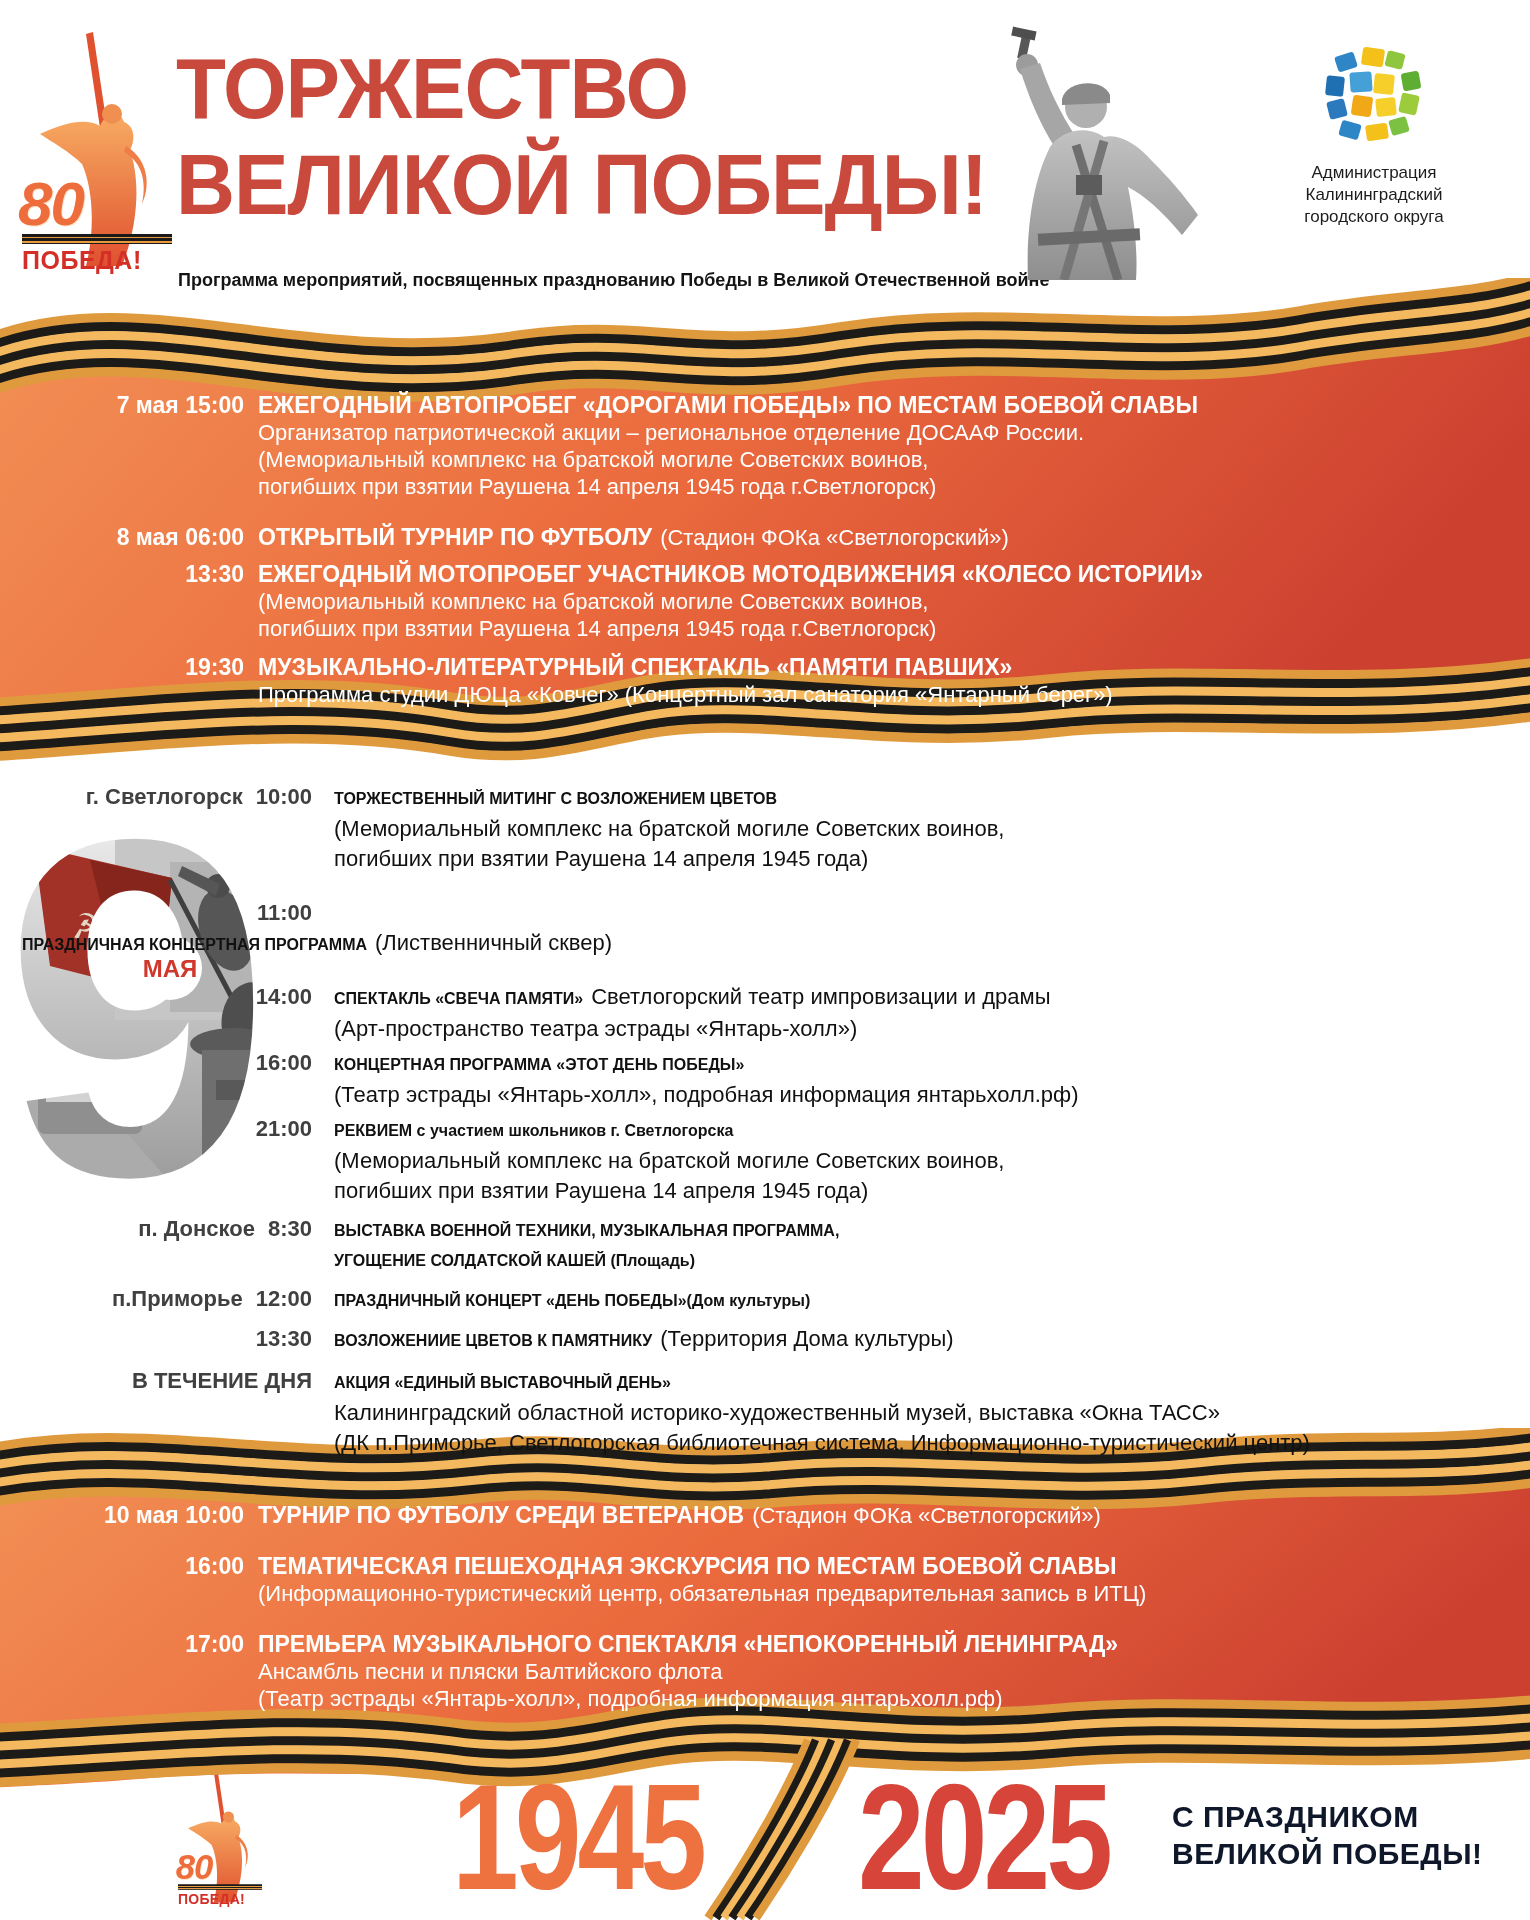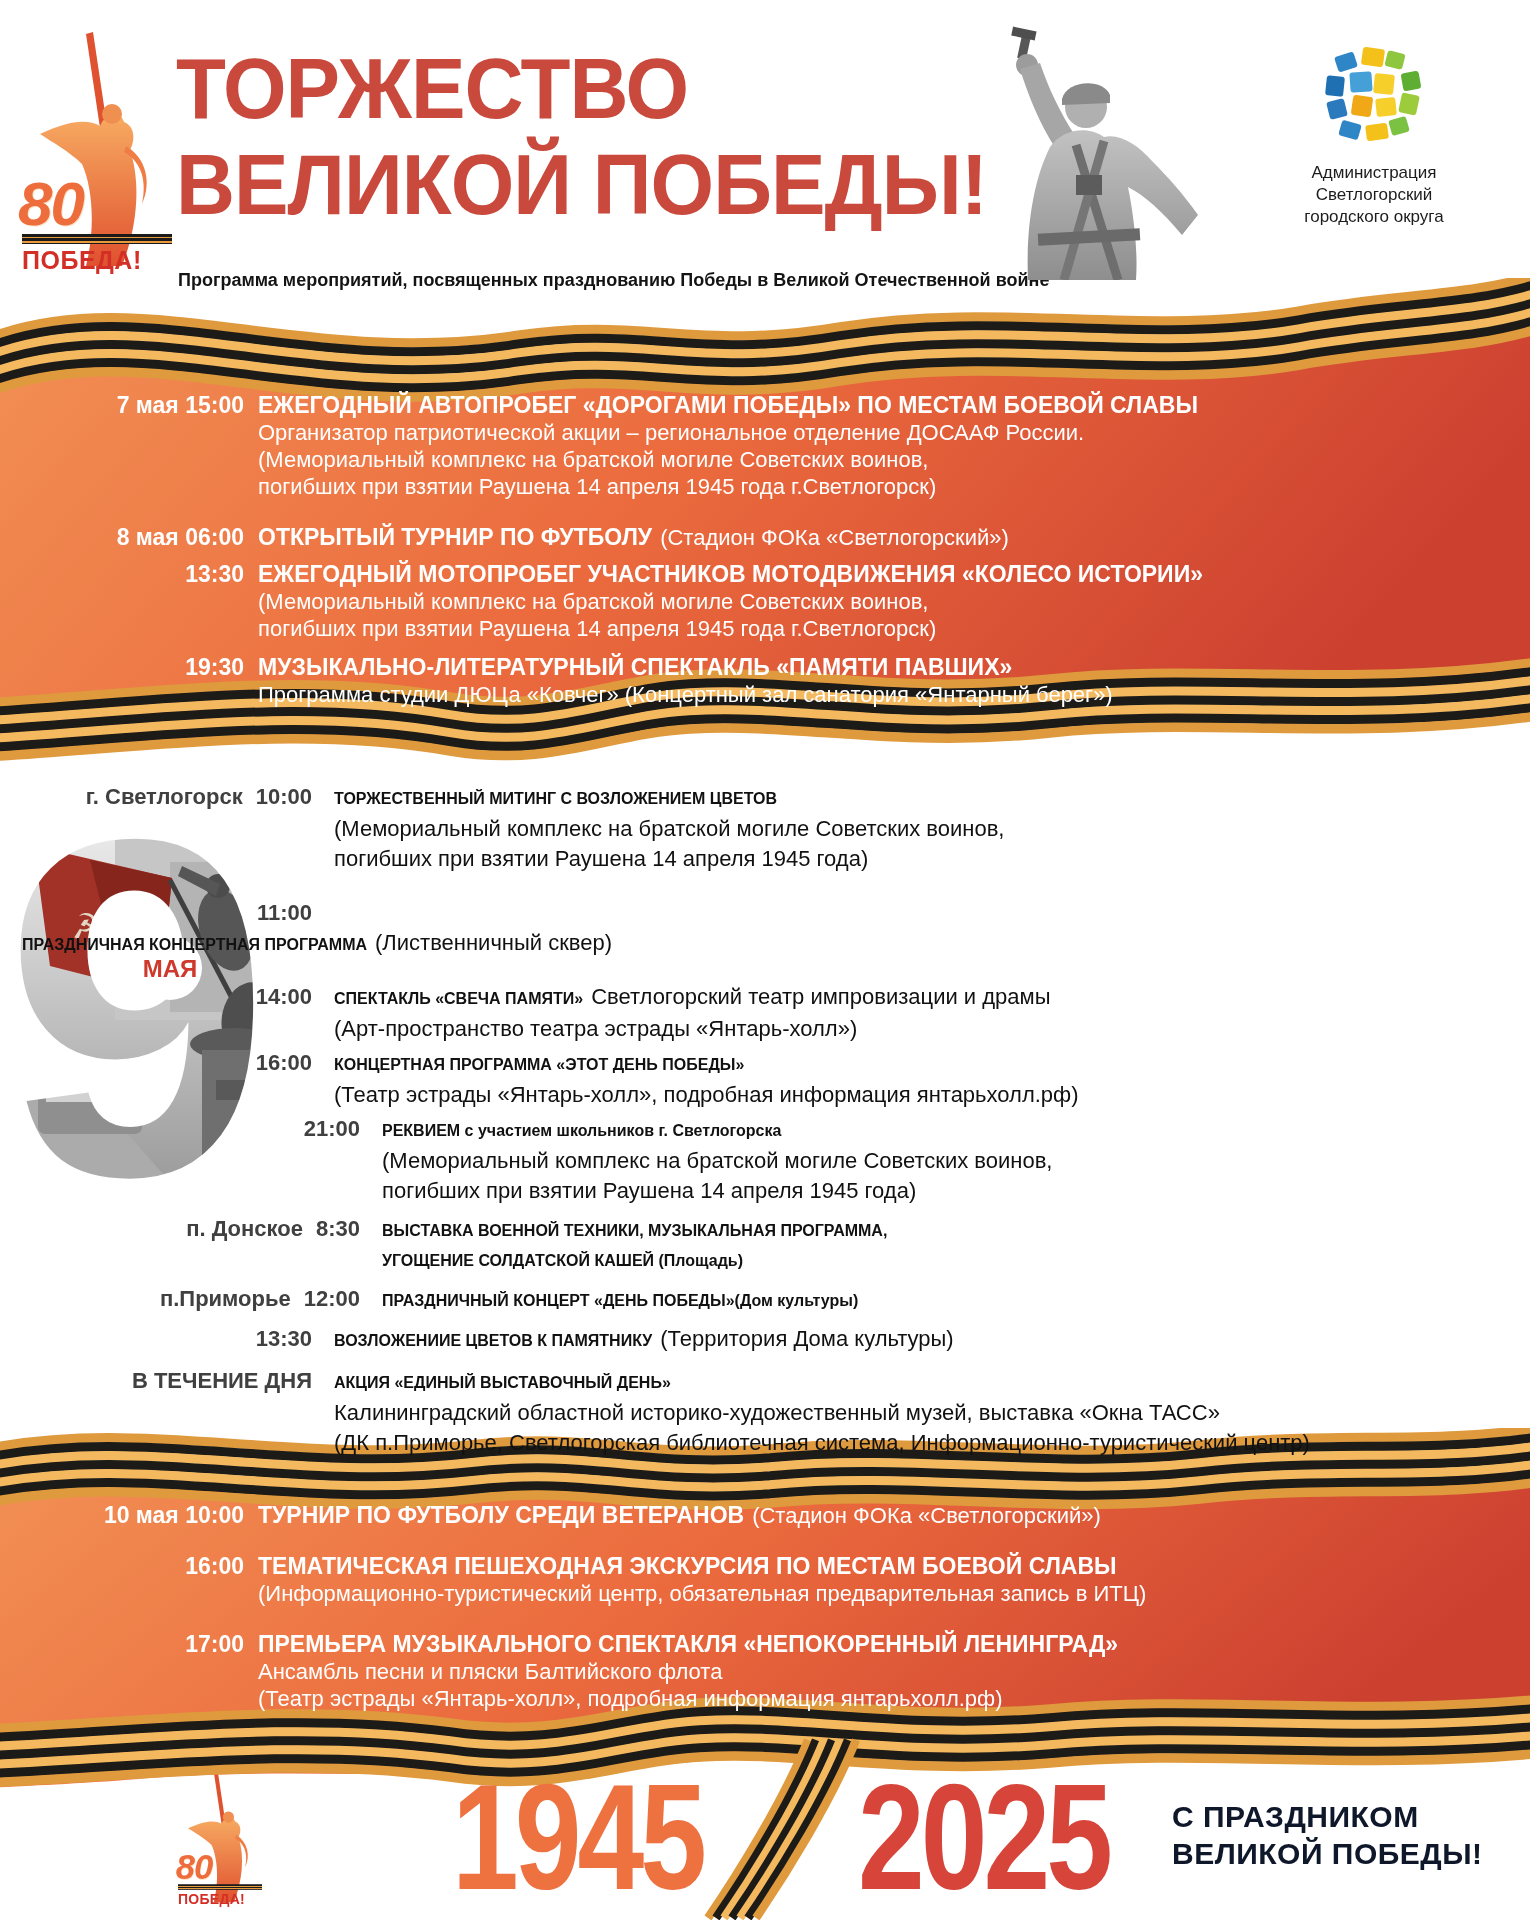--- a/index.html
+++ b/index.html
@@ -43,21 +43,21 @@
   
   .w-rows{position:absolute;left:0;top:782px;width:1530px;z-index:2;color:#111;}
   .w-row{display:flex;}
   .w-when{flex:none;width:312px;text-align:right;color:#404040;font-weight:bold;
           font-size:22px;line-height:30px;white-space:nowrap;}
   .w-time{margin-left:13px;}
   .w-body{margin-left:22px;font-size:22px;line-height:30px;padding-right:30px;}
   .w-title{font-weight:bold;font-size:16px;}
   .w-suffix{font-weight:normal;margin-left:8px;}
   .wm24{margin-bottom:24px;}.wm6{margin-bottom:22px;flex-direction:column;}.wm4{margin-bottom:4px;}
-  .wm8{margin-bottom:8px;padding-left:48px;}.wm10{margin-bottom:10px;}
+  .wm8{margin-bottom:8px;}.wm10{margin-bottom:10px;}
 
   
   .year{position:absolute;top:1762px;font-size:150px;font-weight:bold;line-height:150px;
         letter-spacing:-5px;transform:scaleX(0.8);transform-origin:left top;z-index:3;}
   .y1{left:452px;color:#ee7140;}
   .y2{left:858px;color:#d7453a;}
   .greeting{position:absolute;left:1172px;top:1798px;color:#0f172a;font-weight:bold;
             font-size:30px;line-height:37px;letter-spacing:.5px;z-index:3;white-space:nowrap;}
   .fr-ribbon{position:absolute;left:702px;top:1738px;width:180px;height:182px;z-index:2;}
 </style>
@@ -121,21 +121,21 @@
     <rect x="6" y="58" width="18" height="18" rx="3" fill="#2a7abd" transform="rotate(-14 15 67)"></rect>
     <rect x="30" y="54" width="20" height="20" rx="3" fill="#f0a816" transform="rotate(8 40 64)"></rect>
     <rect x="54" y="56" width="20" height="18" rx="3" fill="#f6cf2a" transform="rotate(-6 64 65)"></rect>
     <rect x="78" y="52" width="18" height="20" rx="3" fill="#9ccc3c" transform="rotate(12 87 62)"></rect>
     <rect x="18" y="80" width="20" height="16" rx="3" fill="#2f86c6" transform="rotate(16 28 88)"></rect>
     <rect x="44" y="82" width="22" height="16" rx="3" fill="#f4c11a" transform="rotate(-8 55 90)"></rect>
     <rect x="68" y="76" width="18" height="16" rx="3" fill="#7cc242" transform="rotate(-16 77 84)"></rect>
   </svg>
   <div class="admin">
     <div>Администрация</div>
-    <div>Светлогорский</div>
+    <div>Калининградский</div>
     <div>городского округа</div>
   </div>
 
   <svg class="abs band" style="left:0;top:278px;width:1530px;height:530px;" viewBox="0 0 1530 530" preserveAspectRatio="none">
     <defs>
       <linearGradient id="og1" x1="0" y1="0" x2="1" y2="0.25">
         <stop offset="0" stop-color="#f29055"></stop>
           <stop offset="0.5" stop-color="#eb6a3d"></stop>
           <stop offset="1" stop-color="#cc4030"></stop>
       </linearGradient>

